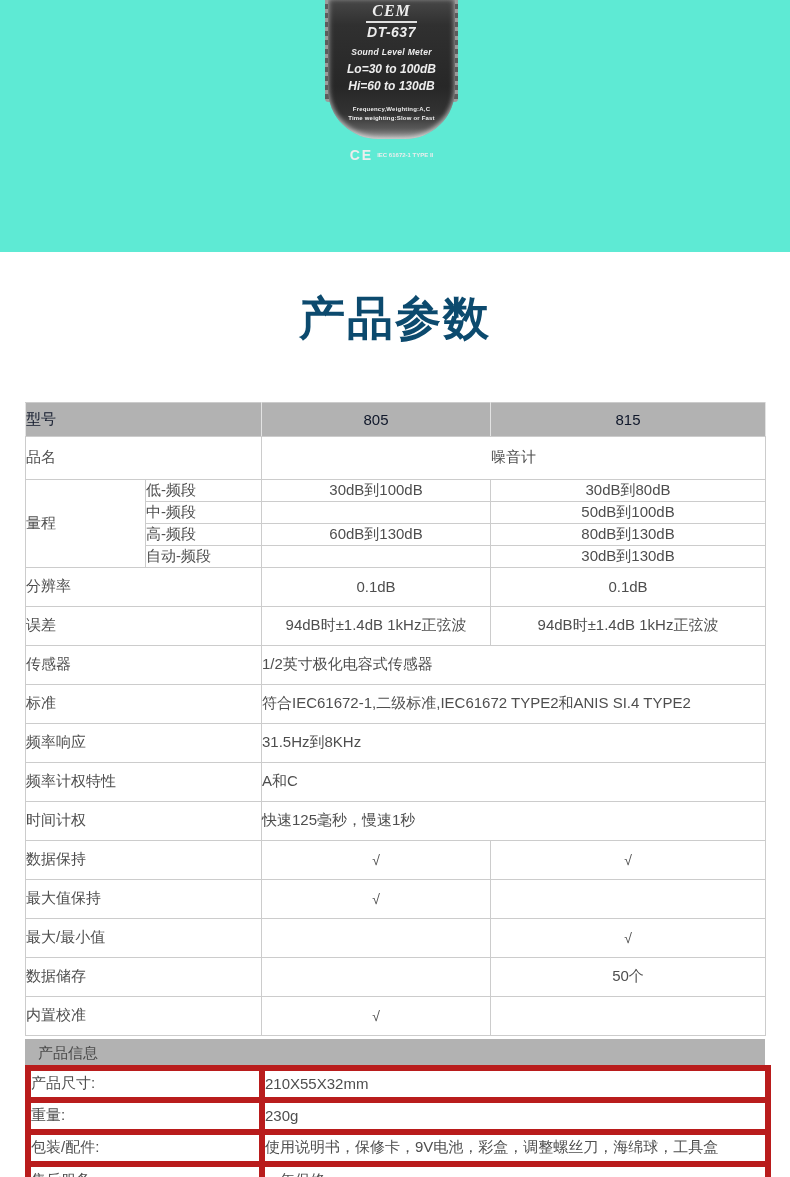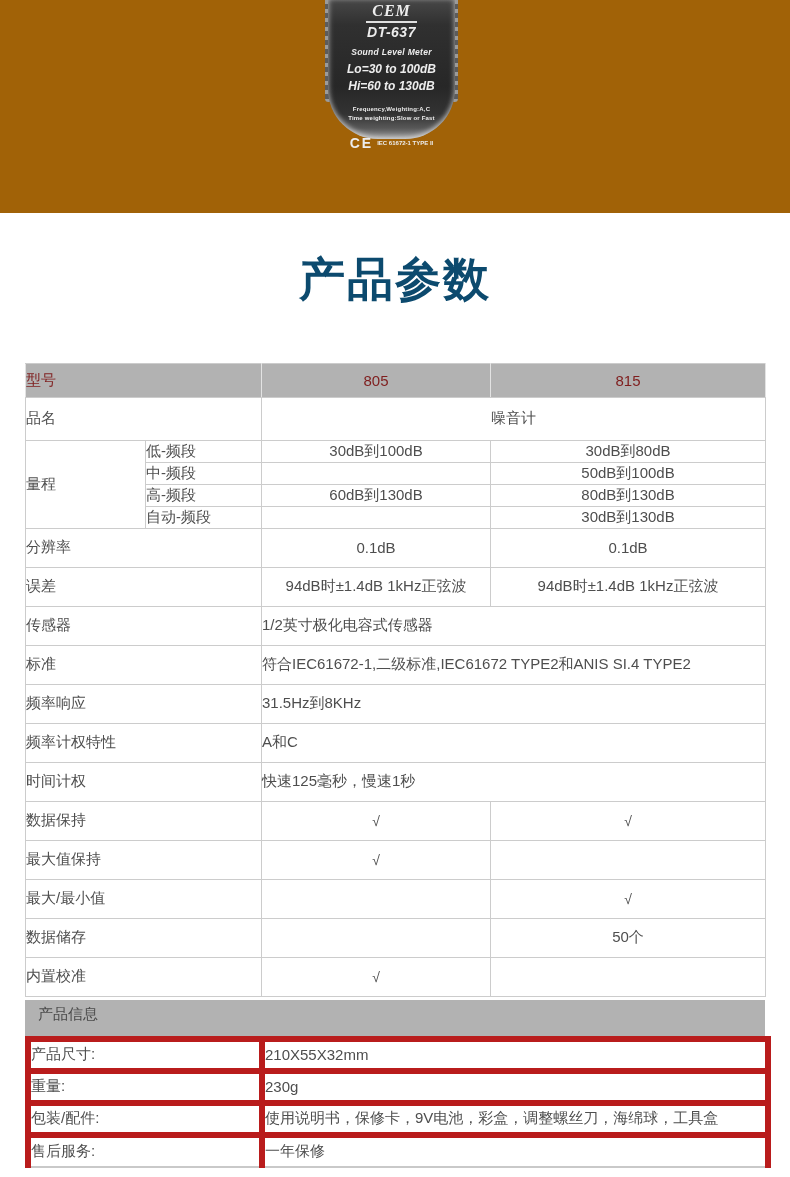--- a/index.html
+++ b/index.html
@@ -1,63 +1,63 @@
 <!DOCTYPE html>
 <html><head>
 <meta charset="utf-8">
 <style>
   * { margin:0; padding:0; box-sizing:border-box; }
   html,body { background:#fff; }
   body { font-family:"Liberation Sans","DejaVu Sans",sans-serif; }
   .page { width:790px; height:1177px; background:#ffffff; position:relative; overflow:hidden; }
 
   
-  .hero { position:relative; height:213px; background:#a16207; }
+  .hero { position:relative; height:252px; background:#5eead4; }
   .device { position:absolute; left:328px; top:0; width:127px; height:139px; }
   .rail { position:absolute; top:0; width:7px; height:102px;
           background:repeating-linear-gradient(180deg,#9b9b9b 0 4px,#5c5c5c 4px 9px); }
   .rail.left  { left:-3px;  border-radius:0 0 4px 4px; }
   .rail.right { right:-3px; border-radius:0 0 4px 4px; }
   .device-body { position:absolute; inset:0; border-radius:0 0 50px 50px;
     background:linear-gradient(180deg,#474747 0%,#303030 18%,#272727 62%,#333333 82%,#575757 92%,#8f8f8f 99%);
     box-shadow:inset 3px 0 5px -1px rgba(255,255,255,.28),
                inset -3px 0 5px -1px rgba(255,255,255,.28),
                inset 0 -4px 5px -1px rgba(255,255,255,.45);
     color:#ededed; text-align:center; }
   .d-brand { display:inline-block; margin-top:2px; font-family:"Liberation Serif","DejaVu Serif",serif;
              font-style:italic; font-weight:bold; font-size:16px; letter-spacing:1px;
              border-bottom:2px solid #e0e0e0; padding:0 6px 1px; }
   .d-model { font-size:14px; font-style:italic; font-weight:bold; letter-spacing:.5px; margin-top:1px; }
   .d-name  { font-size:8.5px; font-weight:bold; margin-top:7px; letter-spacing:.3px;font-style:italic; }
   .d-range { margin-top:4px; font-size:12px; font-weight:bold; font-style:italic; line-height:1.45; }
   .d-weighting { margin-top:9px; font-size:6px; font-weight:bold; line-height:1.6; letter-spacing:.2px; }
-  .d-cert-row { margin-top:11px; display:flex; align-items:center; justify-content:center; gap:4px; }
+  .d-cert-row { margin-top:23px; display:flex; align-items:center; justify-content:center; gap:4px; }
   .ce   { font-size:14px; font-weight:bold; letter-spacing:2px; }
   .cert { font-size:6px;  font-weight:bold; }
 
   
   .title { margin:40px 0 0; text-align:center; font-size:46px; font-weight:bold;
            color:#0c4a6e; letter-spacing:2px; line-height:1.15; }
 
   
   table.spec { width:740px; margin:57px 0 0 25px; border-collapse:collapse; table-layout:fixed;
                color:#4e4e4e; font-size:15px; }
   table.spec td { border:1px solid #cccccc; padding:0; }
   tr.head { height:34px; background:#b2b2b2; }
-  tr.head td { border-left-color:#e3e3e3; border-right-color:#e3e3e3; color:#7f1d1d; }
+  tr.head td { border-left-color:#e3e3e3; border-right-color:#e3e3e3; color:#0f172a; }
   tr.h-pm  { height:43px; }
   tr.h-sub { height:22px; }
   tr.h-std { height:39px; }
   .lbl { padding-left:13px; text-align:left; }
   .ctr { text-align:center; }
   .lft { padding-left:10px; text-align:left; white-space:nowrap; }
   .chk { text-align:center; font-size:14px; }
 
   
-  .info-bar { height:36px; background:#b2b2b2; margin:3px 0 0 25px; width:740px;
+  .info-bar { height:26px; background:#b2b2b2; margin:3px 0 0 25px; width:740px;
               line-height:28px; padding-left:13px; font-size:15px; color:#4a4a4a; }
   table.info { width:740px; margin:0 0 0 25px; border-collapse:collapse; table-layout:fixed;
                color:#4e4e4e; font-size:15px; }
   table.info td { border:6px solid #b91c1c; height:32px; padding:0; }
   table.info tr:last-child td { border-bottom:2px solid #c9c9c9; }
 </style>
 </head>
 <body>
 
 <div class="page">

